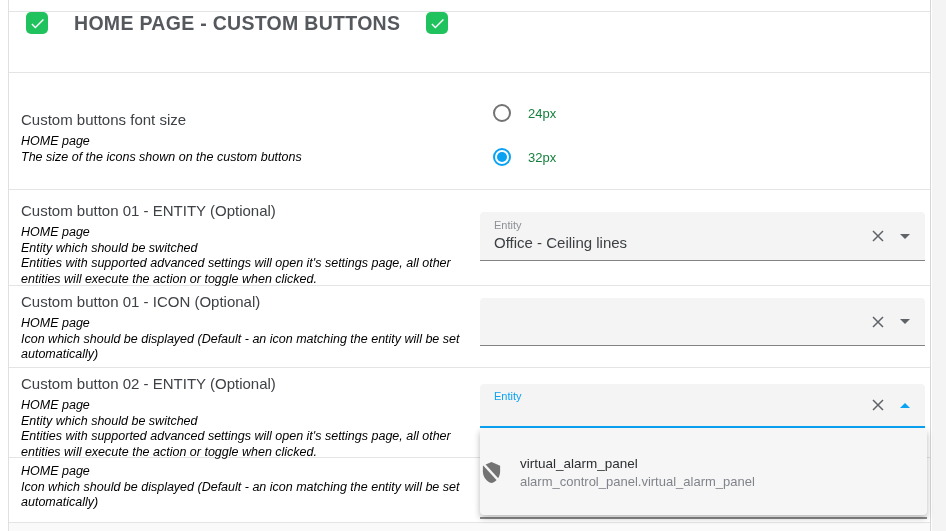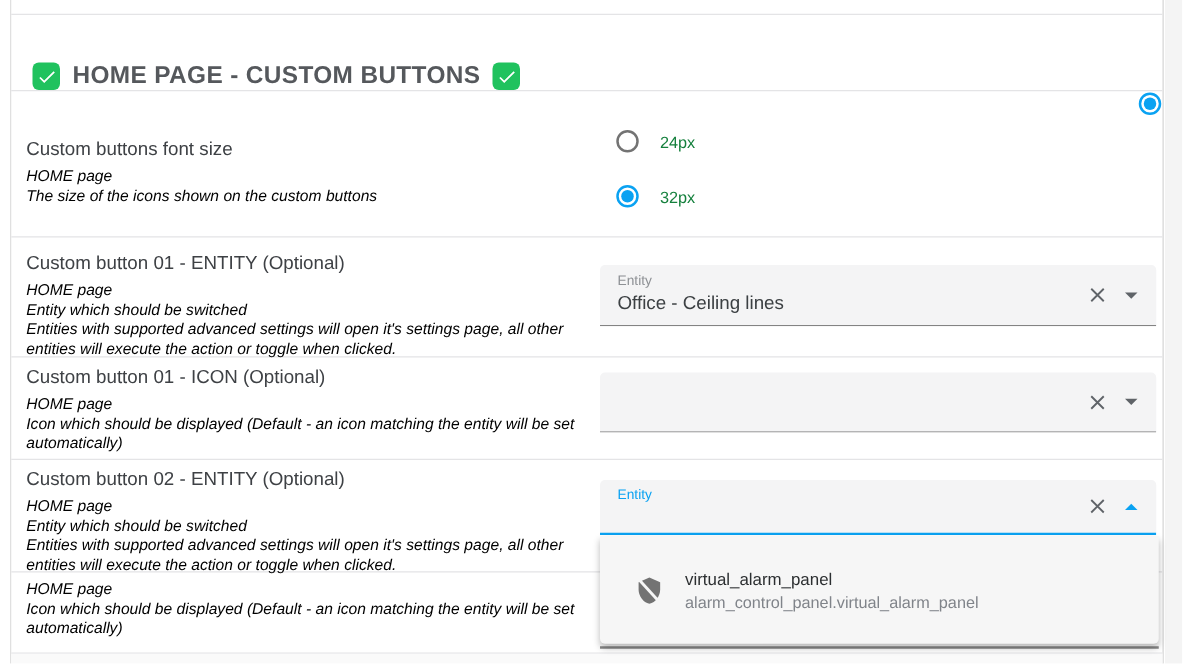--- a/index.html
+++ b/index.html
@@ -8,21 +8,21 @@
     font-family:"Liberation Sans",sans-serif;overflow:hidden;
     -webkit-font-smoothing:antialiased;
   }
   .right-gutter{position:absolute;left:932px;top:0;width:14px;height:531px;background:#f4f4f4;}
   .card{
     position:absolute;left:8px;top:0;width:923px;height:531px;background:#fff;
     border-left:1px solid #e0e0e0;border-right:1px solid #d6d6d6;box-sizing:border-box;
   }
   .row{position:absolute;left:0;right:0;border-bottom:1px solid #e4e4e6;box-sizing:border-box;}
   .r0{top:0;height:12px;}
-  .r-header{top:12px;height:61px;display:flex;align-items:flex-end;padding-left:17px;gap:10px;}
+  .r-header{top:12px;height:61px;display:flex;align-items:flex-start;padding-left:17px;gap:26px;}
   .r-fontsize{top:73px;height:117px;}
   .r-b01e{top:190px;height:96px;}
   .r-b01i{top:286px;height:82px;}
   .r-b02e{top:368px;height:90px;}
   .r-b02i{top:458px;height:65px;}
   .below-strip{position:absolute;top:523px;left:0;right:0;height:8px;background:#fafafa;}
 
   
   .hdr-title{font-size:19.5px;font-weight:bold;color:#55585c;letter-spacing:.3px;}
   .checkbox{
@@ -57,21 +57,21 @@
   .tf-icons{position:absolute;right:15px;top:50%;transform:translateY(-50%);display:flex;align-items:center;gap:14px;}
   .caret-down{width:0;height:0;border-left:5px solid transparent;border-right:5px solid transparent;border-top:5px solid #5f6368;}
   .caret-up{width:0;height:0;border-left:5px solid transparent;border-right:5px solid transparent;border-bottom:5px solid #0aa2f2;}
 
   
   .hidden-underline{position:absolute;left:471px;top:517px;width:447px;height:2px;background:#8a8a8a;z-index:4;}
   .dropdown{
     position:absolute;left:471px;top:429px;width:447px;height:86px;background:#f6f6f6;
     border-radius:0 0 4px 4px;box-shadow:0 3px 6px rgba(0,0,0,.28);z-index:10;
   }
-  .dd-item{display:flex;align-items:center;height:100%;padding-left:28px;gap:17px;box-sizing:border-box;cursor:pointer;}
+  .dd-item{display:flex;align-items:center;height:100%;gap:17px;box-sizing:border-box;cursor:pointer;}
   .dd-texts{display:flex;flex-direction:column;gap:3px;}
   .dd-name{font-size:13.5px;color:#2c2f31;}
   .dd-entity{font-size:13px;color:#80848a;}
 </style>
 </head>
 <body>
 
 <div class="page">
   <div class="right-gutter"></div>
 

